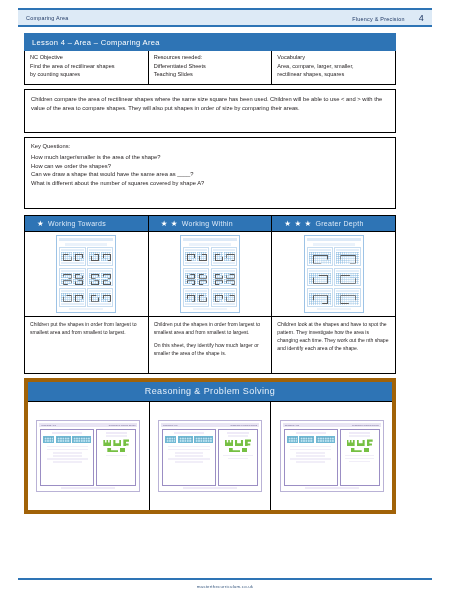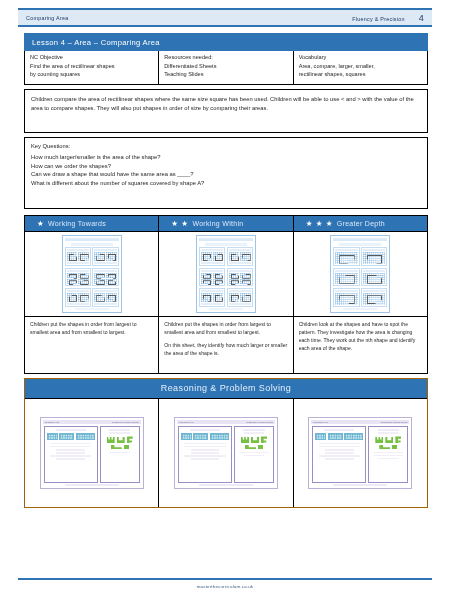--- a/index.html
+++ b/index.html
@@ -26,21 +26,21 @@
     font-size:5.4px;letter-spacing:.25px;color:#1f3864;margin-left:8px;flex:1;
   }
   .header-right{
     font-size:5.4px;letter-spacing:.25px;color:#1f3864;margin-right:8px;
     display:flex;align-items:baseline;gap:14px;
   }
   .header-page{font-size:9px;color:#1f3864;}
 
   
   .sheet{
-    position:absolute;left:24px;top:33px;width:404px;
+    position:absolute;left:24px;top:33px;width:372px;
   }
 
   
   .lesson-band{
     background:#2e74b5;color:#fff;
     font-size:7.6px;letter-spacing:.3px;
     padding:4px 6px 4px 7px;
     border:1px solid #2e74b5;border-bottom:none;
     box-sizing:border-box;
   }
@@ -90,21 +90,21 @@
 
   .diff-desc-row{display:flex;border-top:1px solid #000;}
   .diff-desc-cell{
     flex:1;border-right:1px solid #000;box-sizing:border-box;
     padding:4px 5px 6px 5px;height:56px;
   }
   .diff-desc-cell:last-child{border-right:none;}
   .diff-desc-p{font-size:5.1px;line-height:1.55;color:#231f20;margin:0 0 5px 0;}
 
   
-  .reason-wrap{margin-top:4px;border:1px solid #a16207;box-sizing:border-box;}
+  .reason-wrap{margin-top:4px;border:4px solid #a16207;box-sizing:border-box;}
   .reason-band{
     background:#2e74b5;color:#e4effa;text-align:center;
     font-size:9px;letter-spacing:.4px;padding:4px 0 5px 0;
   }
   .reason-thumb-row{display:flex;border-top:1px solid #000;}
   .reason-thumb-cell{
     flex:1;border-right:1px solid #000;box-sizing:border-box;
     height:108px;display:flex;align-items:center;justify-content:center;
   }
   .reason-thumb-cell:last-child{border-right:none;}

